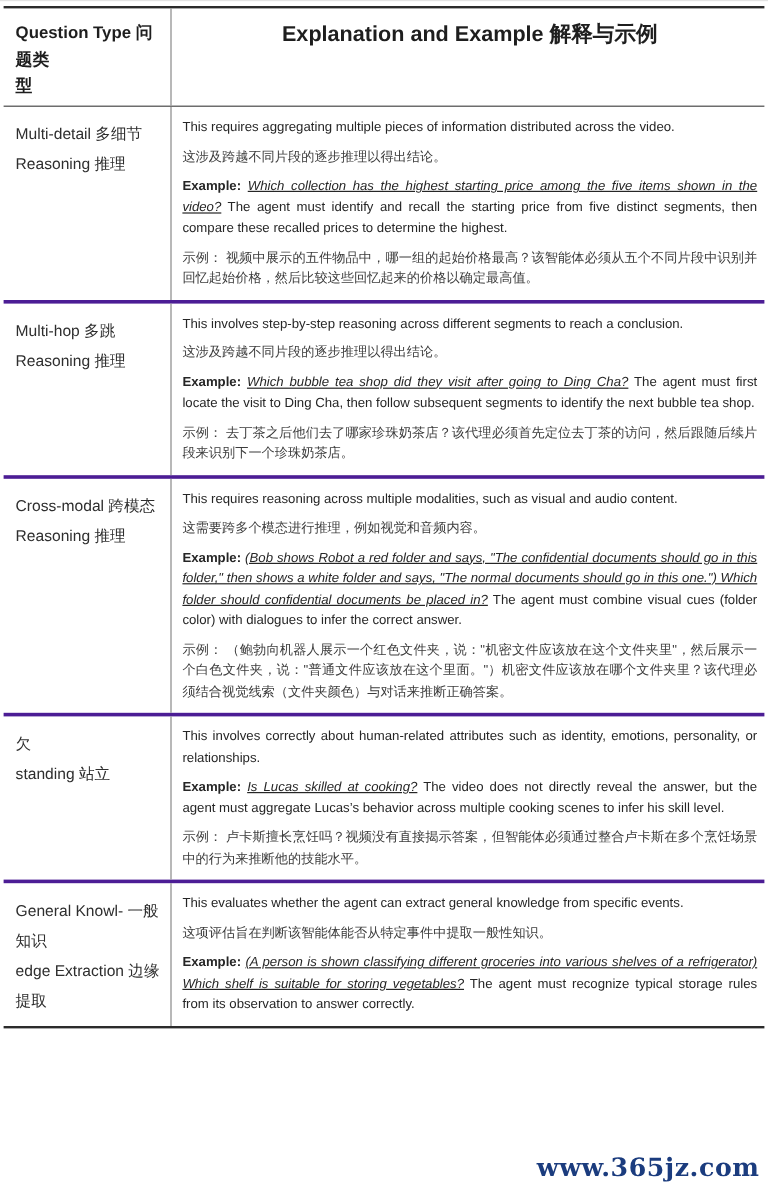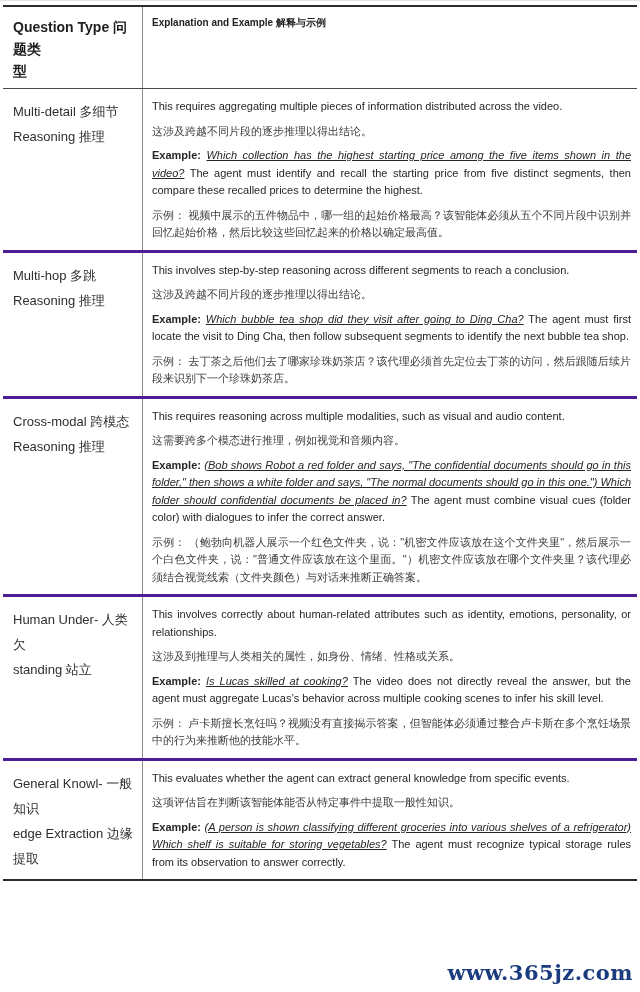--- a/index.html
+++ b/index.html
@@ -38,21 +38,21 @@
     box-sizing: border-box;
     padding: 9px 6px 1px 9px;
     font-size: 11px;
   }
   .c2 p {
     margin: 0 0 7px 0;
     line-height: 17.5px;
     text-align: justify;
   }
   .hc { font-weight: bold; line-height: 22px; padding-top: 9px; padding-bottom: 6px; font-size: 14px; color: #1e1e1e; }
-  .hc2 { font-weight: bold; padding-top: 9px; font-size: 10px; color: #1e1e1e; }
+  .hc2 { font-weight: bold; text-align: center; padding-top: 9px; font-size: 18px; color: #1e1e1e; }
   .zh { color: #3c3c3c; }
   .ex-label { font-weight: bold; }
   .ex-q { font-style: italic; text-decoration: underline; }
 
   .watermark {
     position: absolute;
     right: 7px; bottom: 7px;
     font-family: "DejaVu Serif", serif;
     font-weight: bold;
     font-size: 21px;
@@ -108,27 +108,25 @@
     <div class="c2">
       <p class="en">This requires reasoning across multiple modalities, such as visual and audio content.</p>
       <p class="zh">这需要跨多个模态进行推理，例如视觉和音频内容。</p>
       <p class="en"><span class="ex-label">Example:</span> <span class="ex-q">(Bob shows Robot a red folder and says, "The confidential documents should go in this folder," then shows a white folder and says, "The normal documents should go in this one.") Which folder should confidential documents be placed in?</span> <span>The agent must combine visual cues (folder color) with dialogues to infer the correct answer.</span></p>
       <p class="zh">示例： （鲍勃向机器人展示一个红色文件夹，说："机密文件应该放在这个文件夹里"，然后展示一个白色文件夹，说："普通文件应该放在这个里面。"）机密文件应该放在哪个文件夹里？该代理必须结合视觉线索（文件夹颜色）与对话来推断正确答案。</p>
     </div>
   </div>
 
   <div class="row">
     <div class="c1">
-      <div>Human Under- 人类</div>
       <div>欠</div>
       <div>standing 站立</div>
     </div>
     <div class="c2">
       <p class="en">This involves correctly about human-related attributes such as identity, emotions, personality, or relationships.</p>
-      <p class="zh">这涉及到推理与人类相关的属性，如身份、情绪、性格或关系。</p>
       <p class="en"><span class="ex-label">Example:</span> <span class="ex-q">Is Lucas skilled at cooking?</span> <span>The video does not directly reveal the answer, but the agent must aggregate Lucas’s behavior across multiple cooking scenes to infer his skill level.</span></p>
       <p class="zh">示例： 卢卡斯擅长烹饪吗？视频没有直接揭示答案，但智能体必须通过整合卢卡斯在多个烹饪场景中的行为来推断他的技能水平。</p>
     </div>
   </div>
 
   <div class="row">
     <div class="c1">
       <div>General Knowl- 一般</div>
       <div>知识</div>
       <div>edge Extraction 边缘</div>

